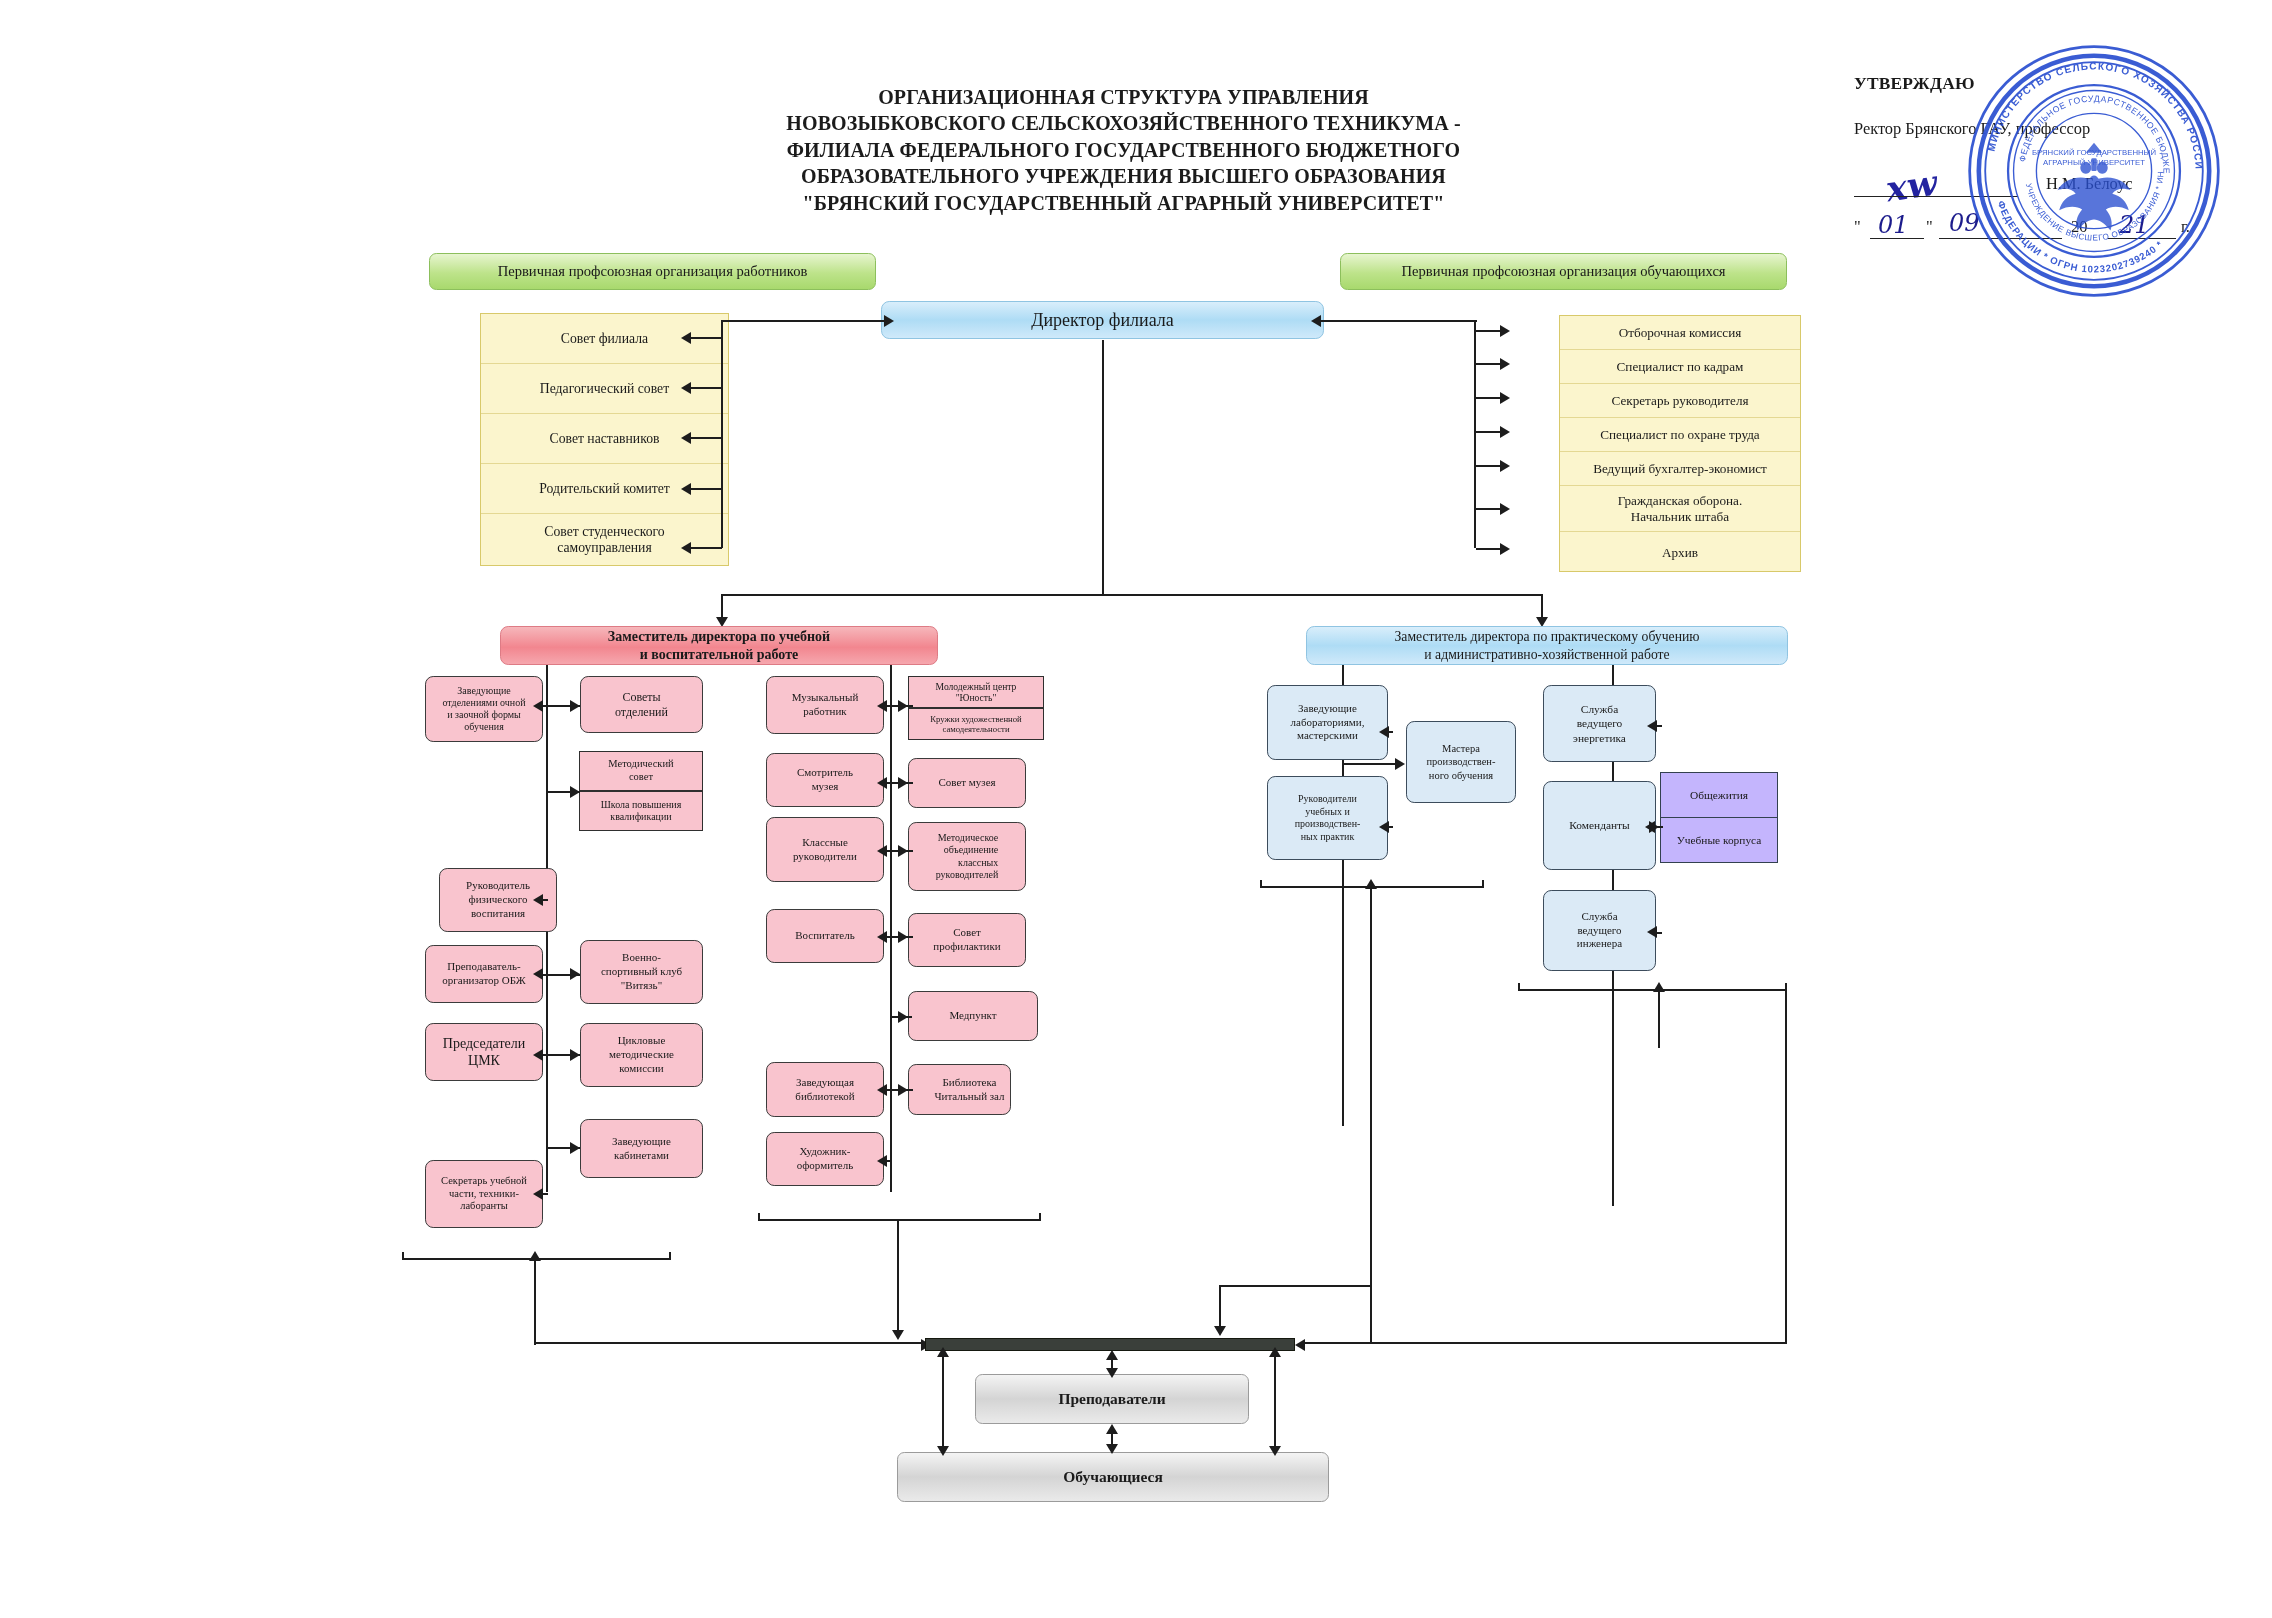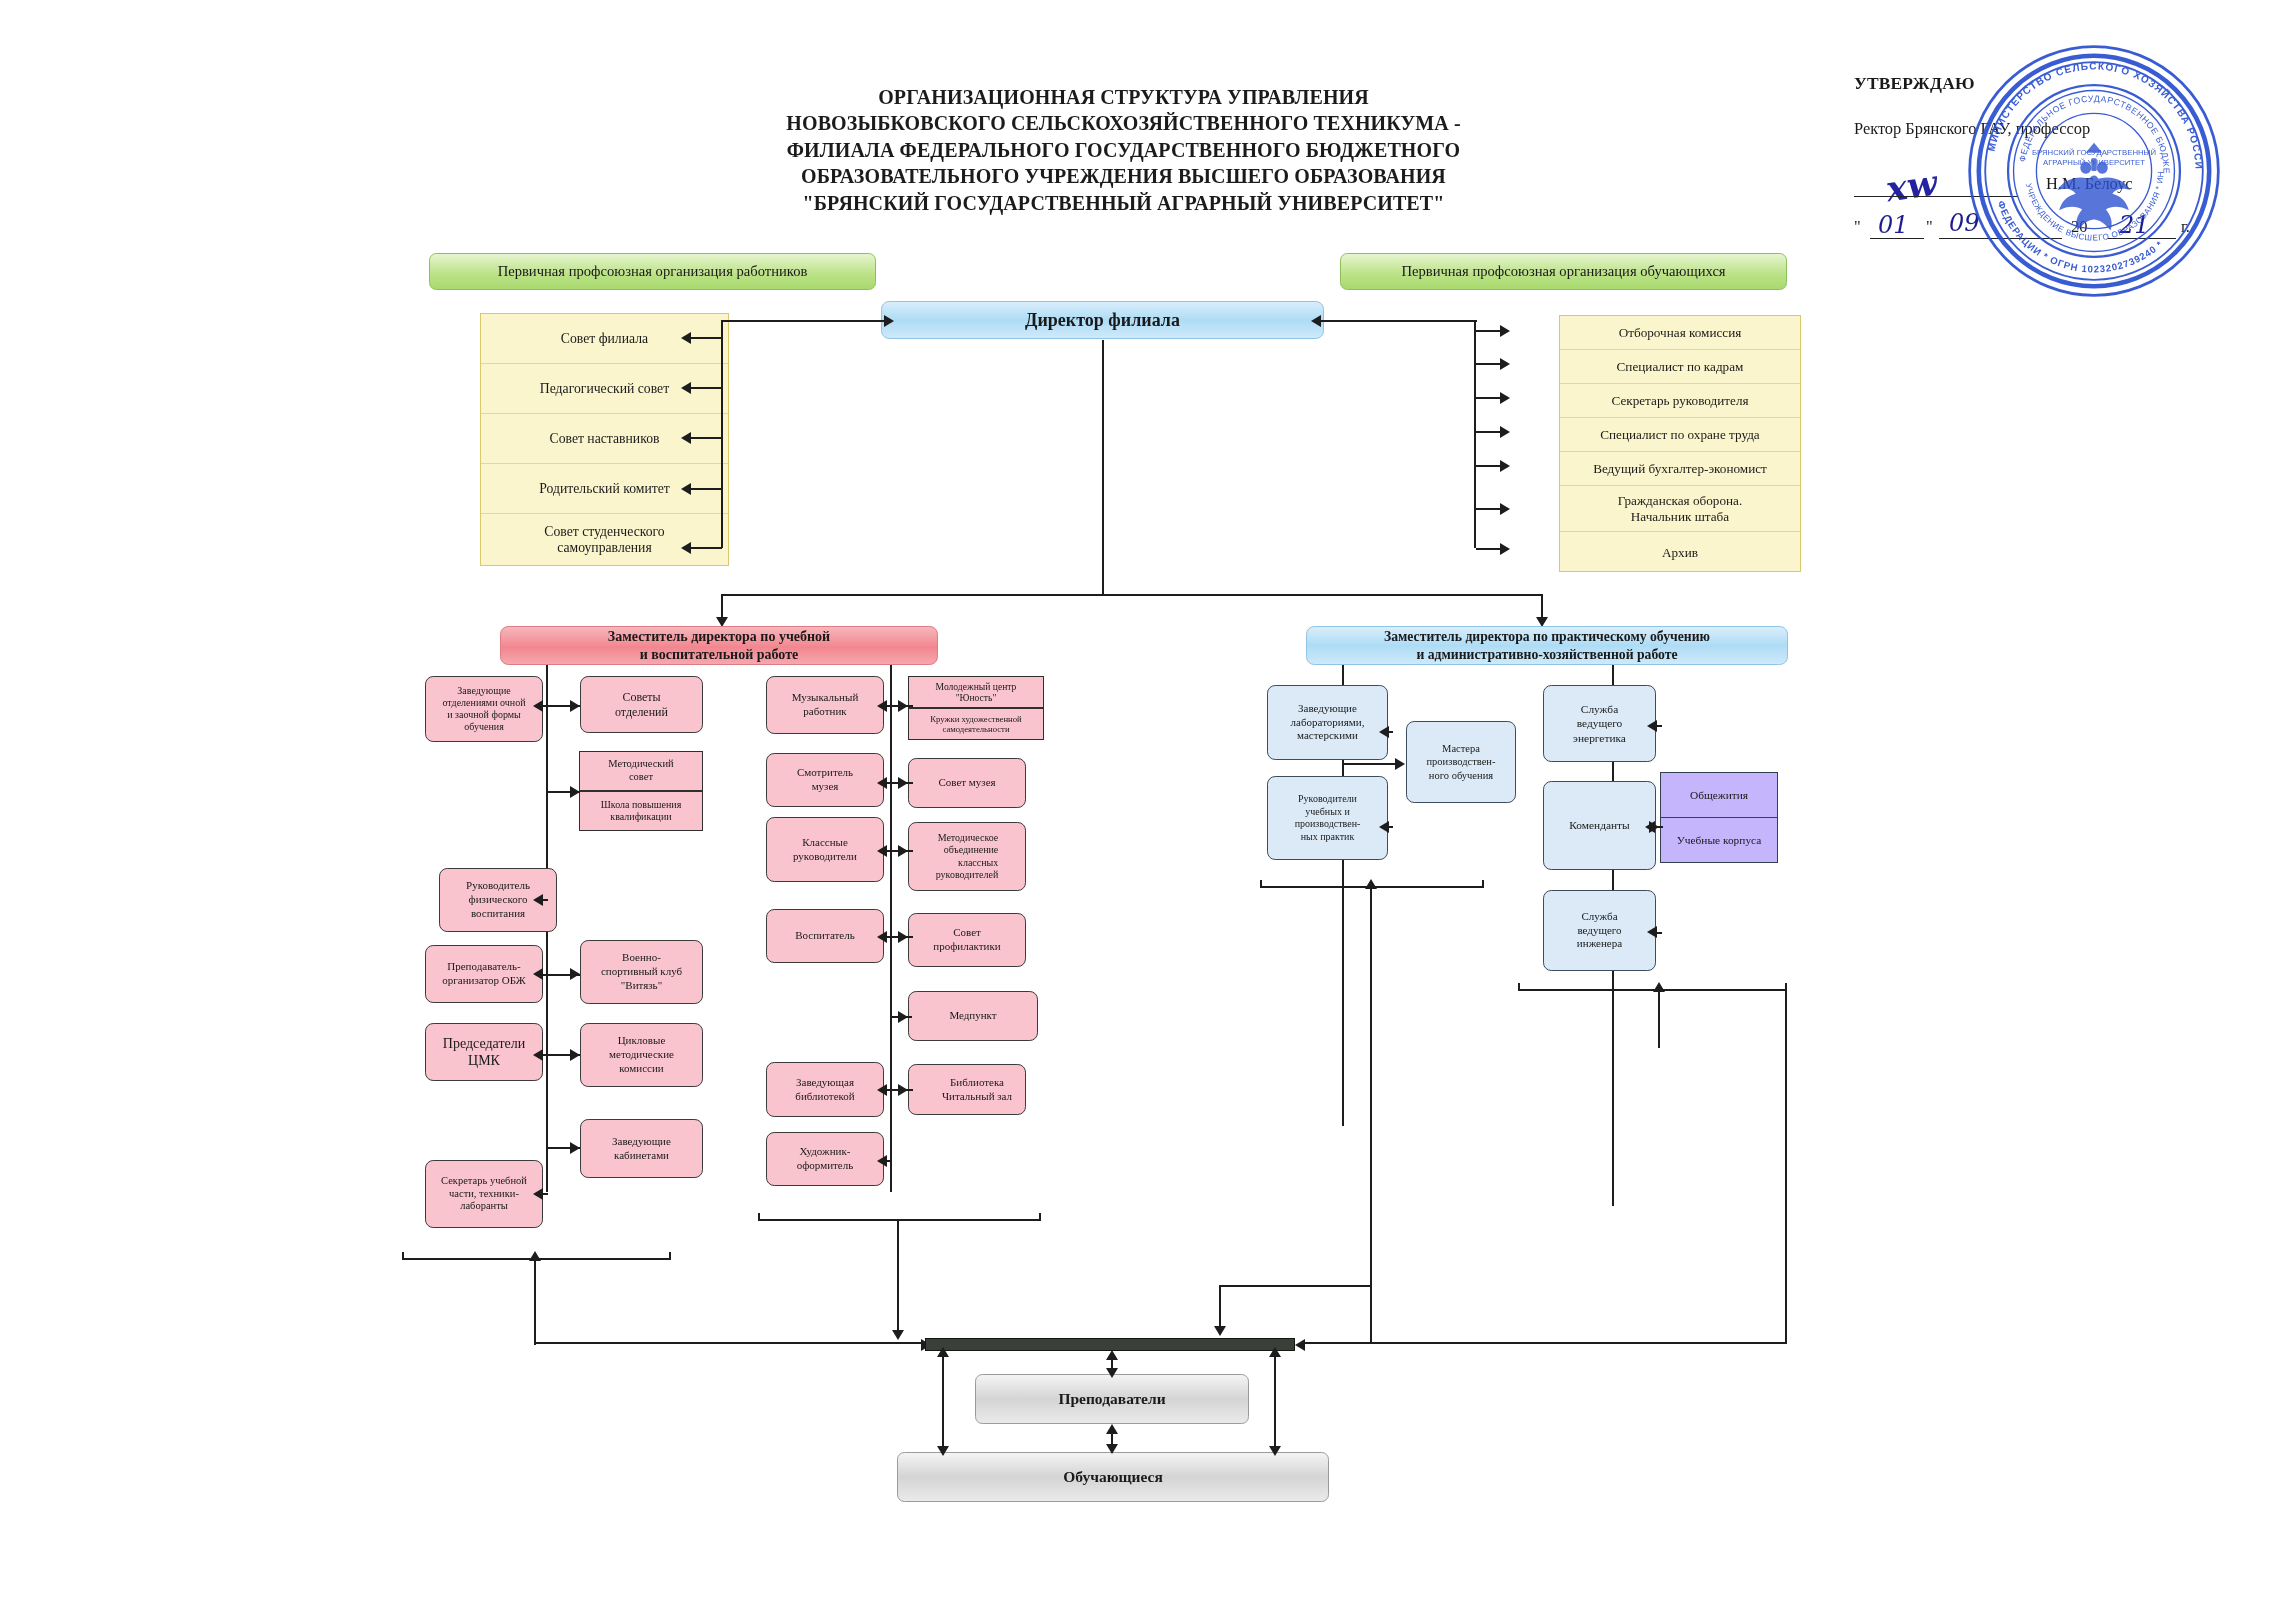--- a/index.html
+++ b/index.html
@@ -42,21 +42,21 @@
   .stamp{position:absolute;left:1966px;top:43px;width:256px;height:256px;
     pointer-events:none;opacity:.92;}
   
   .node{position:absolute;box-sizing:border-box;display:flex;align-items:center;
     justify-content:center;text-align:center;color:#1a1a1a;overflow:hidden;}
   .rr{border-radius:8.2px;}
   
   .green{background:linear-gradient(to bottom,#e7f5cf 0%,#bde38a 55%,#a8d96d 100%);
     border:0.5px solid #8cbf5c;border-radius:7.3px;font-size:14.6px;font-weight:normal;}
   .blue-hdr{background:linear-gradient(to bottom,#d9eefb 0%,#aedcf5 50%,#cfe9fa 100%);
-    border:0.5px solid #8fc4e2;font-weight:bold;}
+    border:0.5px solid #8fc4e2;font-weight:normal;}
   .pink-hdr{background:linear-gradient(to bottom,#f6b7bb 0%,#f2868f 55%,#f6a7ae 100%);
     border:0.5px solid #de7b85;font-weight:bold;}
   .yellow-col{background:#fbf5cd;border:0.5px solid #d8c96a;margin-left:48px;}
   .yellow-cell{background:#fbf5cd;border-bottom:0.5px solid #e4d893;}
   .pink{background:#f9c4ce;border:0.9px solid #3b3b3b;}
   .pinkSq{background:#f9c4ce;border:0.9px solid #2f2f2f;}
   .lblue{background:#dbeaf6;border:0.9px solid #3c4c5c;}
   .lblueSq{background:#c4b5fd;border:0.9px solid #33414f;}
   .gray{background:linear-gradient(to bottom,#f4f4f4 0%,#d4d4d4 50%,#eaeaea 100%);
     border:0.5px solid #9b9b9b;border-radius:7.3px;font-weight:bold;}
@@ -297,21 +297,21 @@
   <div class="node pinkSq" style="left:908px;top:708px;width:136px;height:32px;font-size:8.7px;line-height:1.2;border-top-width:0.5px;white-space:pre-line;">Кружки художественной
 самодеятельности</div>
   <div class="node pink rr" style="left:908px;top:758px;width:118px;height:50px;font-size:11px;line-height:1.25;white-space:pre-line;">Совет музея</div>
   <div class="node pink rr" style="left:908px;top:822px;width:118px;height:69px;font-size:10px;line-height:1.22;white-space:pre-line;text-align:right;">Методическое
 объединение
 классных
 руководителей</div>
   <div class="node pink rr" style="left:908px;top:913px;width:118px;height:54px;font-size:11px;line-height:1.25;white-space:pre-line;">Совет
 профилактики</div>
   <div class="node pink rr" style="left:908px;top:991px;width:130px;height:50px;font-size:11px;line-height:1.25;white-space:pre-line;">Медпункт</div>
-  <div class="node pink rr" style="left:908px;top:1064px;width:118px;height:51px;font-size:11px;line-height:1.25;white-space:pre-line;padding-left:20px;">Библиотека
+  <div class="node pink rr" style="left:908px;top:1064px;width:103px;height:51px;font-size:11px;line-height:1.25;white-space:pre-line;padding-left:20px;">Библиотека
 Читальный зал</div>
 
   <div class="ln lnh" style="left:886px;top:705px;width:26.5px;"></div>
   <div class="ar ar-l" style="left:877px;top:700px;"></div>
   <div class="ar ar-r" style="left:898px;top:700px;"></div>
   <div class="ln lnh" style="left:886px;top:782px;width:26.5px;"></div>
   <div class="ar ar-l" style="left:877px;top:777px;"></div>
   <div class="ar ar-r" style="left:898px;top:777px;"></div>
   <div class="ln lnh" style="left:886px;top:850px;width:26.5px;"></div>
   <div class="ar ar-l" style="left:877px;top:845px;"></div>

